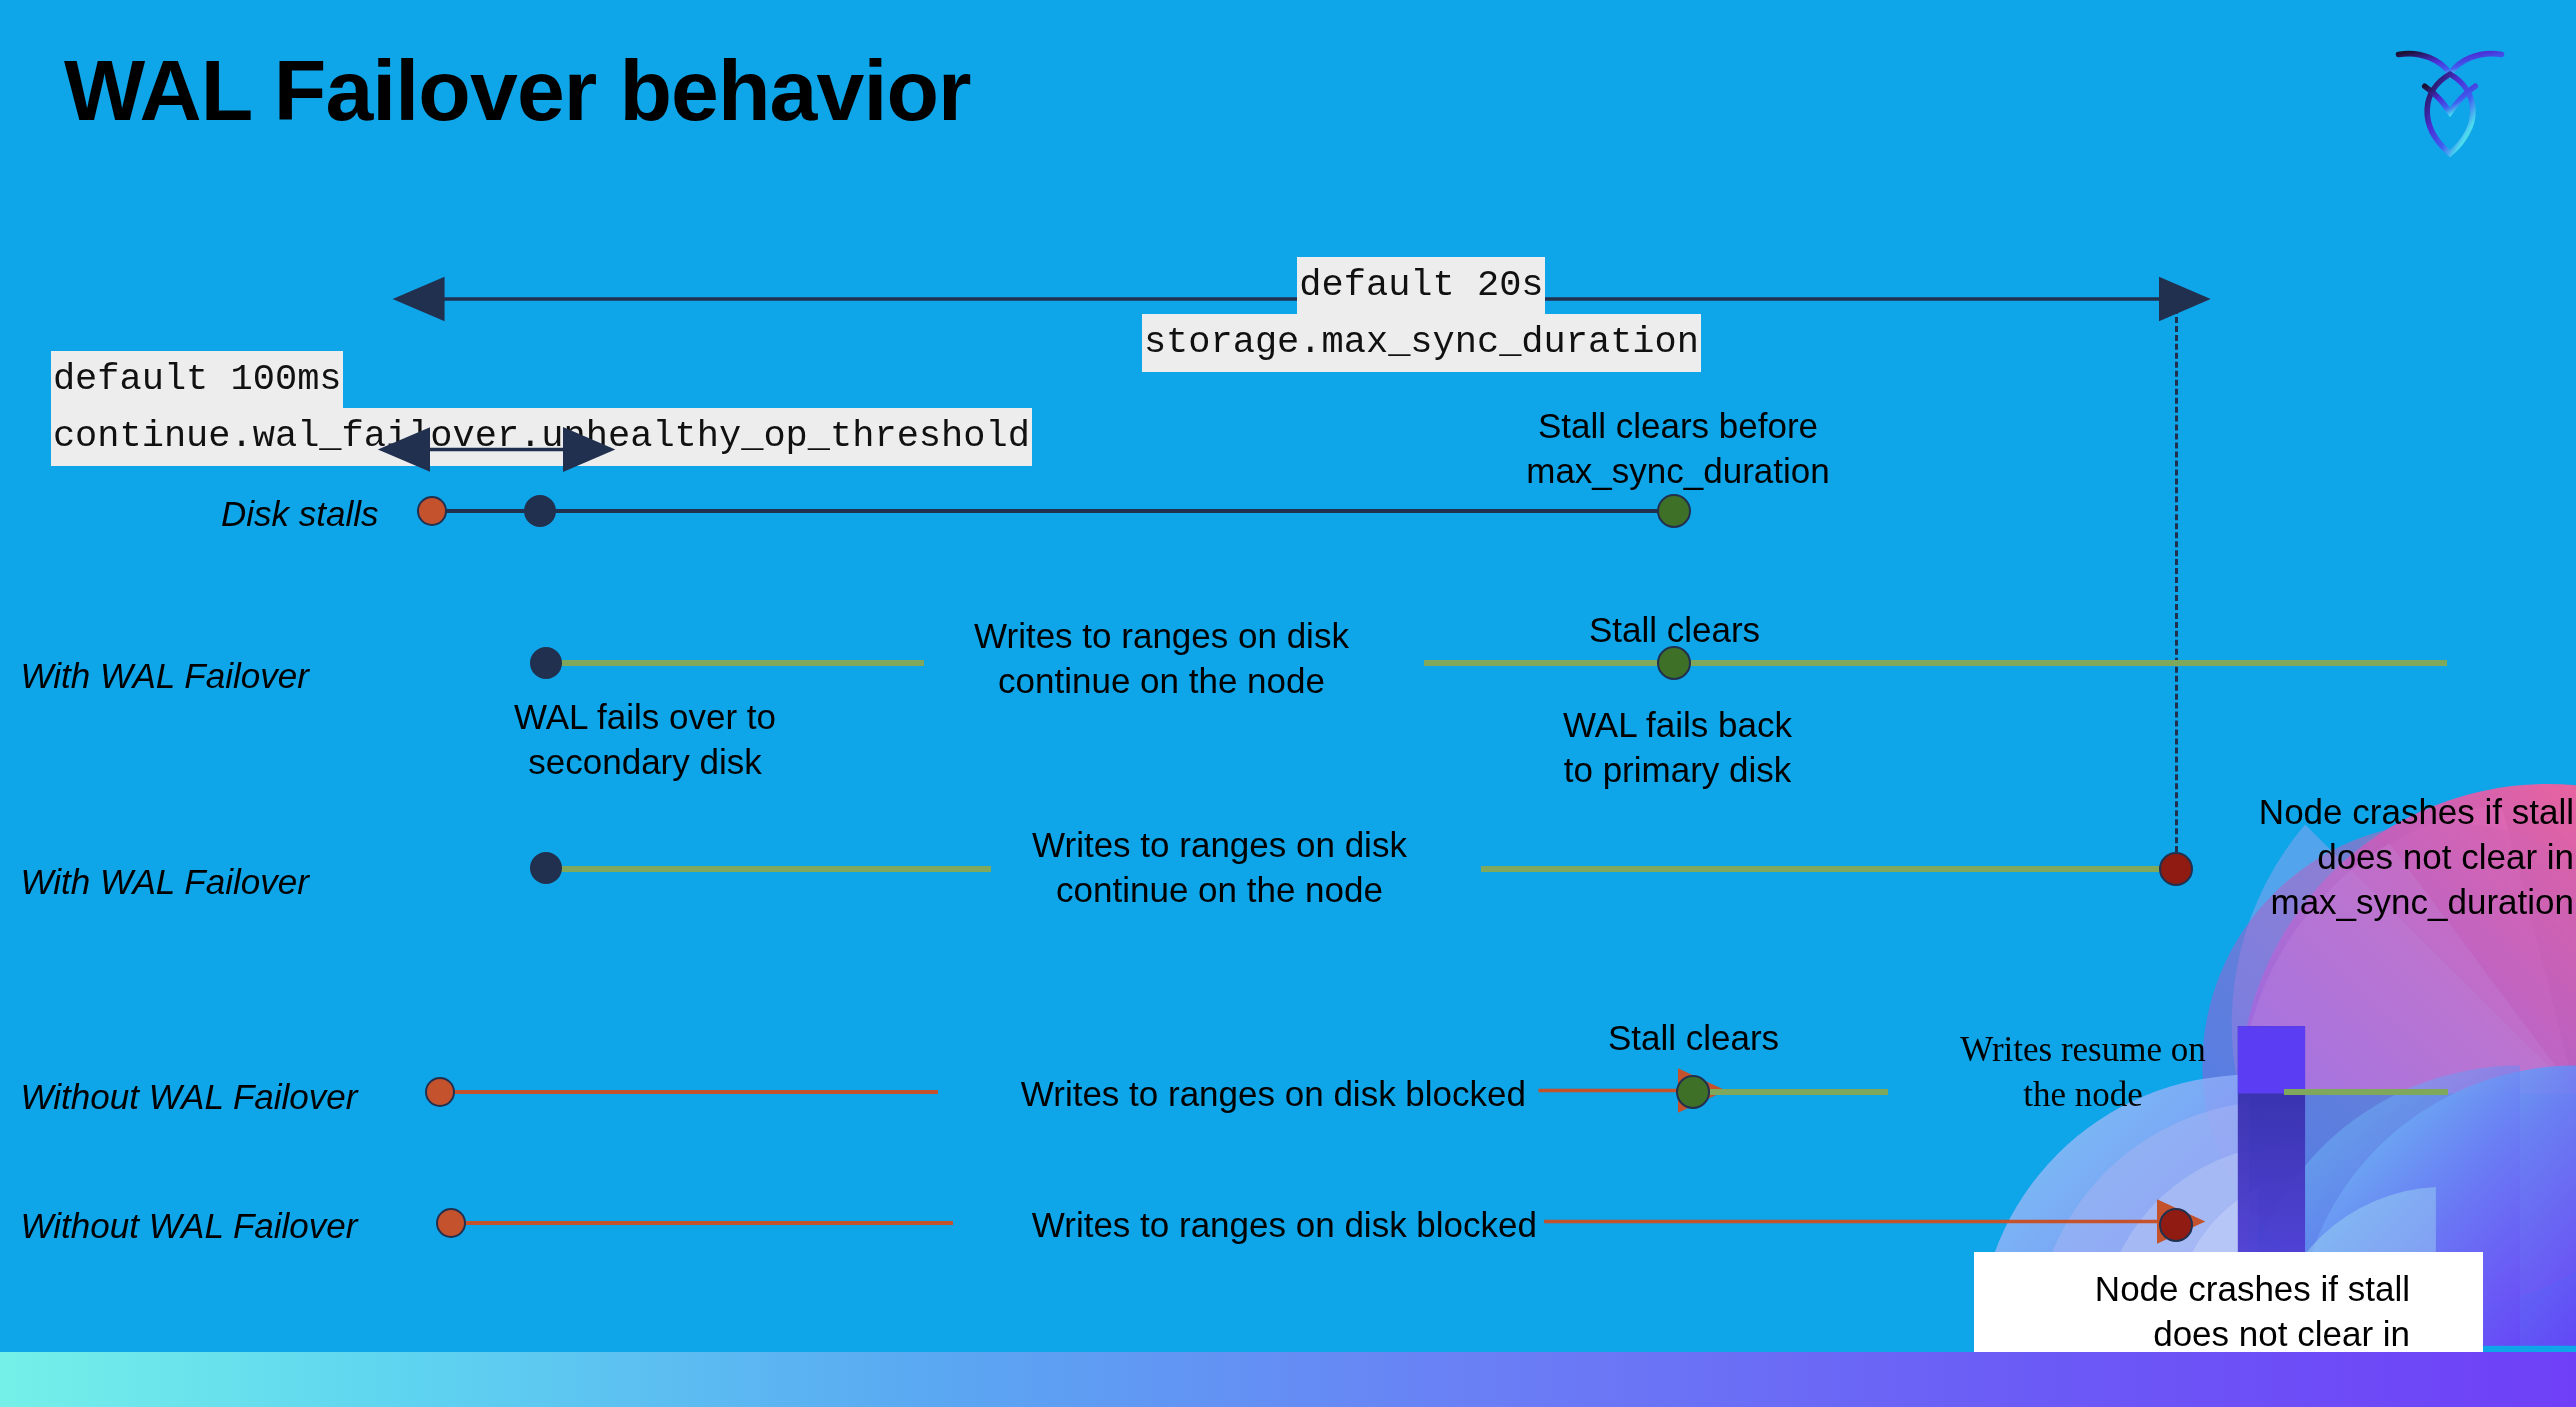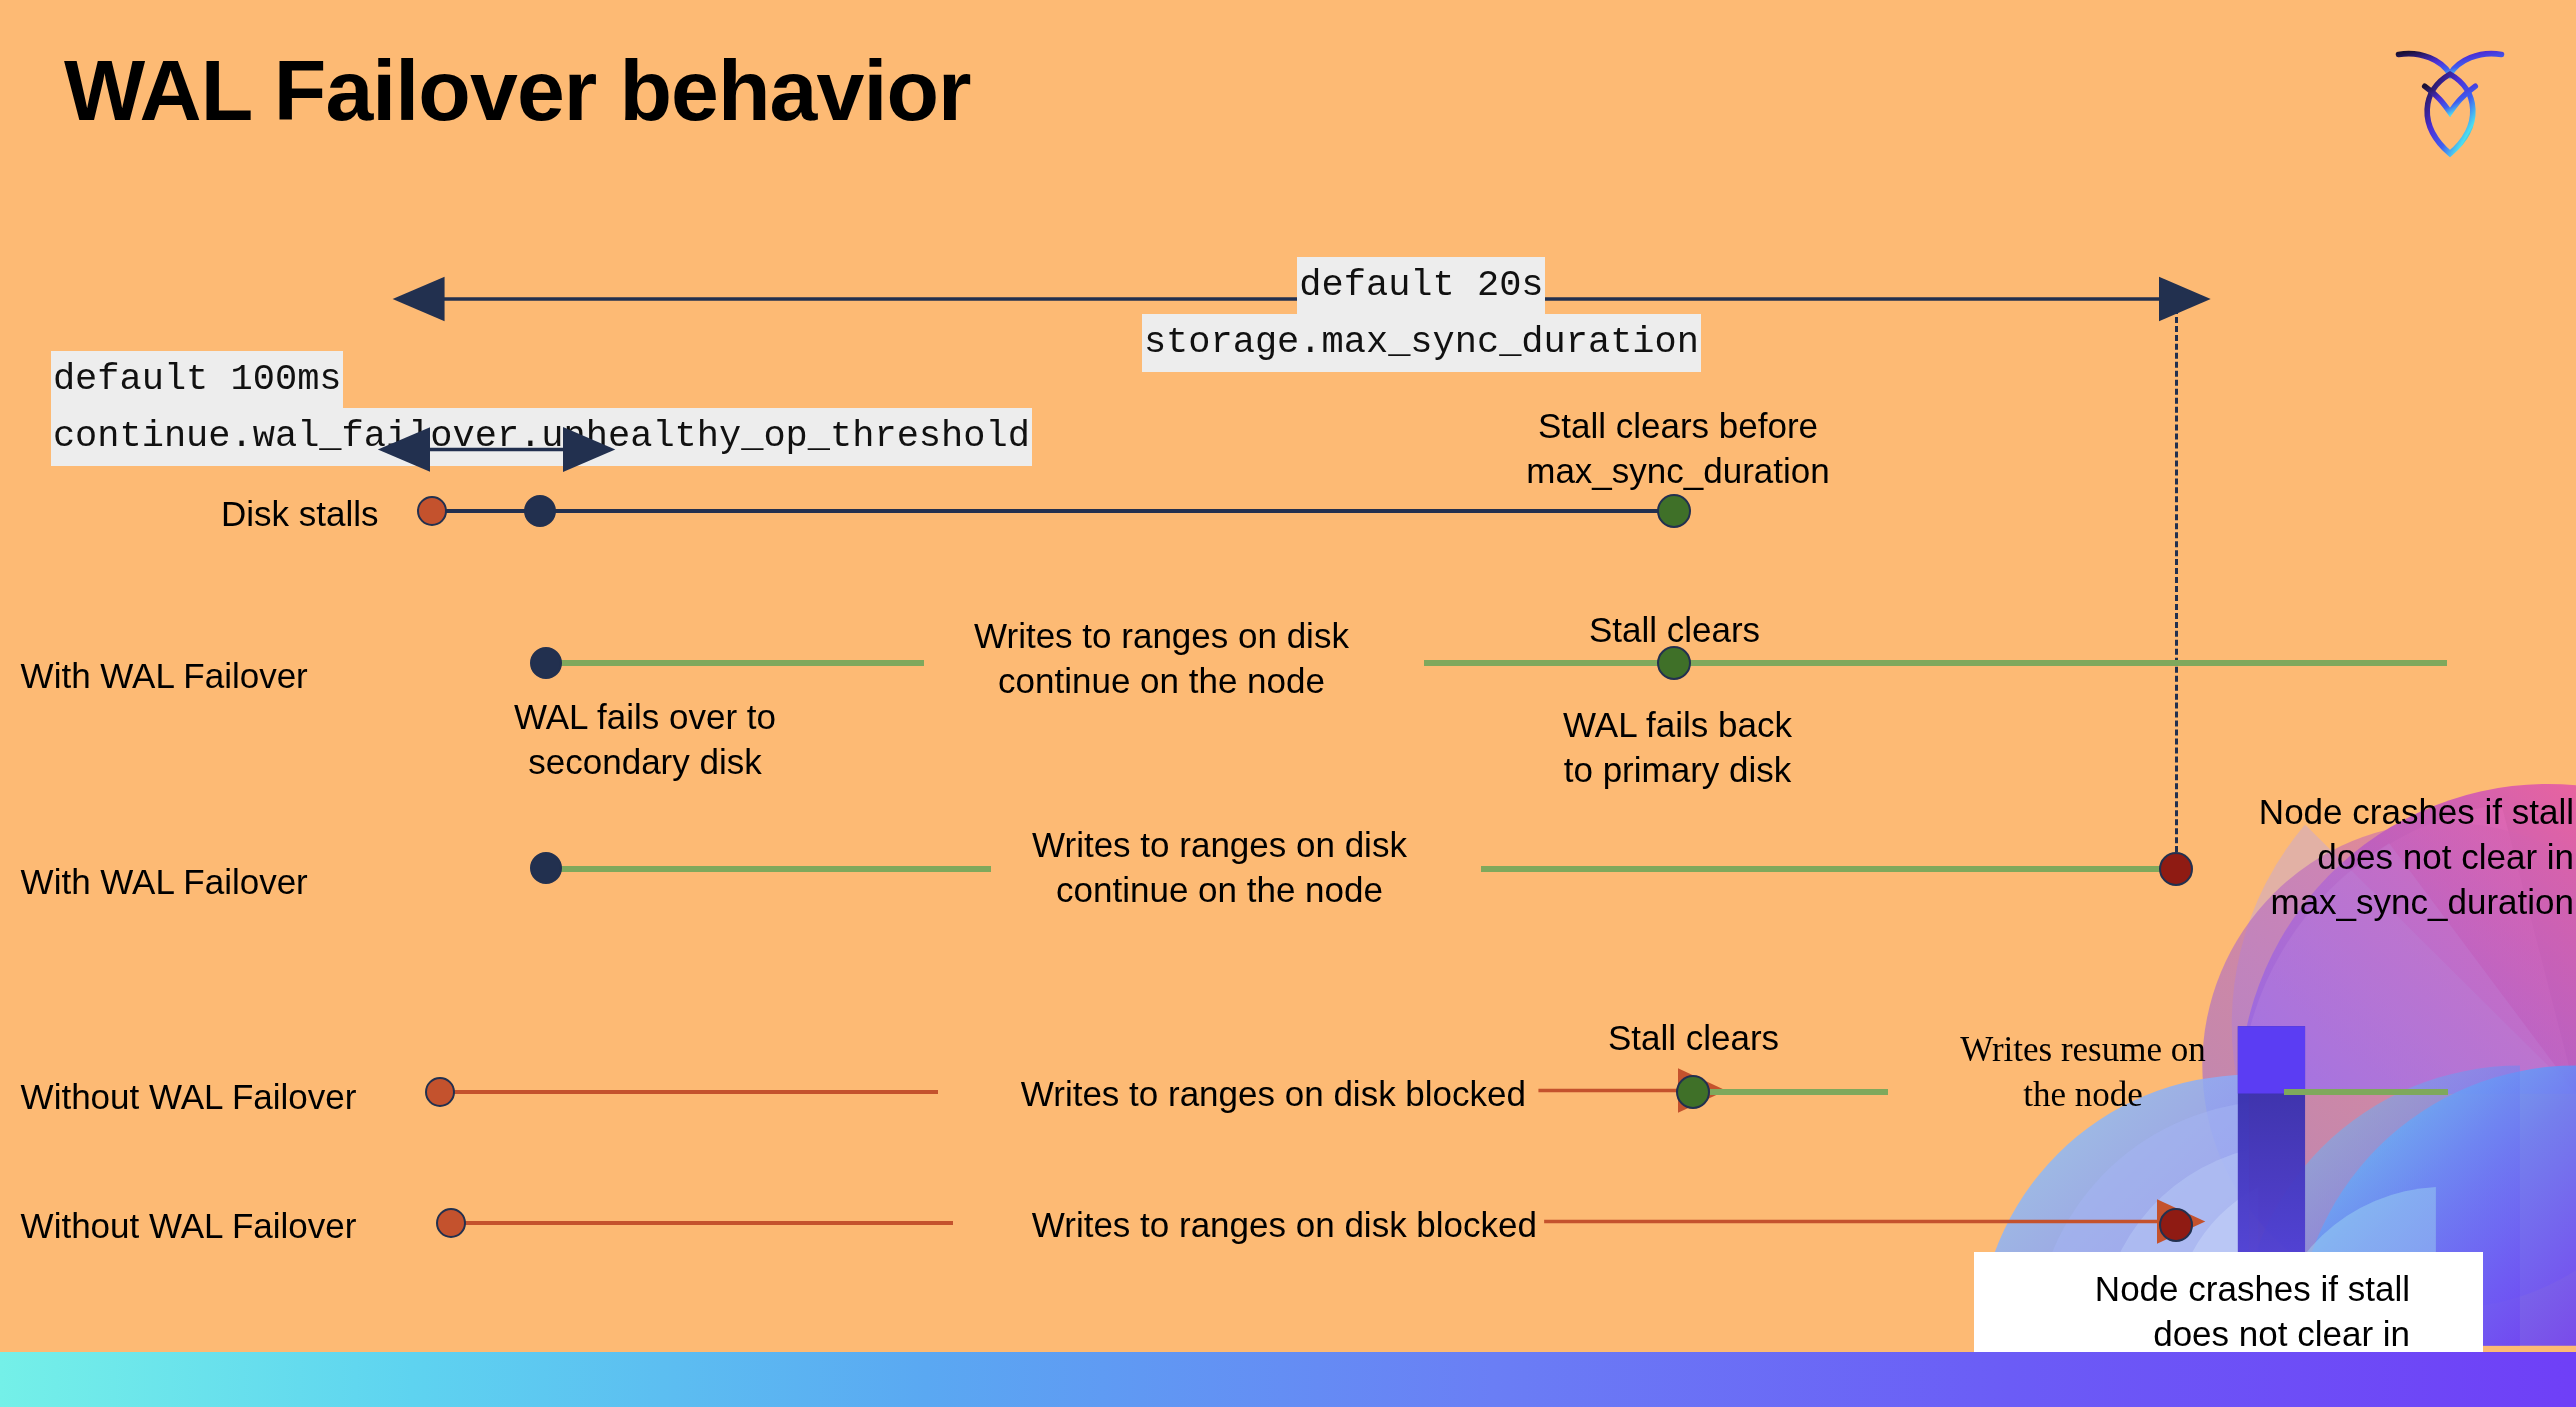--- a/index.html
+++ b/index.html
@@ -1,17 +1,17 @@
 <!DOCTYPE html>
 <html style="font-size:15px"><head>
 <meta charset="utf-8">
 <style>
   html,body{margin:0;padding:0;background:#ffffff;}
   body{width:2576px;height:1408px;overflow:hidden;font-family:"Liberation Sans",sans-serif;}
-  #slide{position:relative;width:2576px;height:1408px;background:#fdba74;overflow:hidden;}
+  #slide{position:relative;width:2576px;height:1408px;background:#0ea5e9;overflow:hidden;}
 
   
   #title{
     position:absolute;left:64px;top:45px;
     font-size:86px;font-weight:bold;color:#000000;
     letter-spacing:-0.9px;line-height:1.05;
     font-family:"Liberation Sans",sans-serif;
   }
 
   
@@ -26,21 +26,21 @@
 
   
   .hline{position:absolute;height:3.7px;}
   .vline{position:absolute;width:0;border-left:3.7px dashed #22304f;}
   .dot{
     position:absolute;border-radius:50%;
     border:2.8px solid #22304f;box-sizing:border-box;
   }
   .rowlabel{
     position:absolute;font-size:35px;color:#000;
-    font-family:"Liberation Sans",sans-serif;white-space:nowrap;
+    font-family:"Liberation Sans",sans-serif;white-space:nowrap;font-style:italic;
   }
   .note{
     position:absolute;font-size:35px;color:#000;line-height:1.28;
     font-family:"Liberation Sans",sans-serif;text-align:center;
   }
   .note.left{text-align:right;}
   .code{
     position:absolute;font-family:"Liberation Mono",monospace;
     font-size:37px;color:#111;line-height:1.5;white-space:nowrap;
   }

